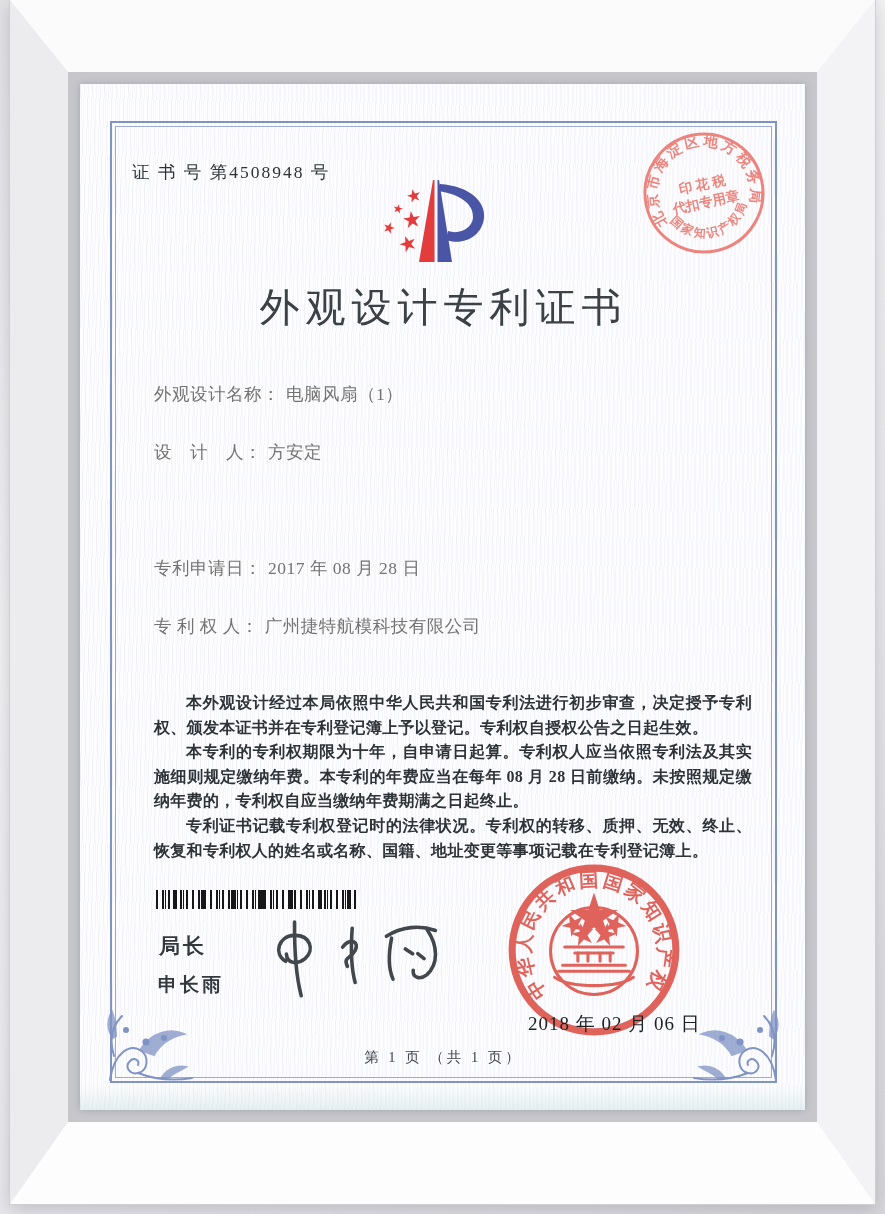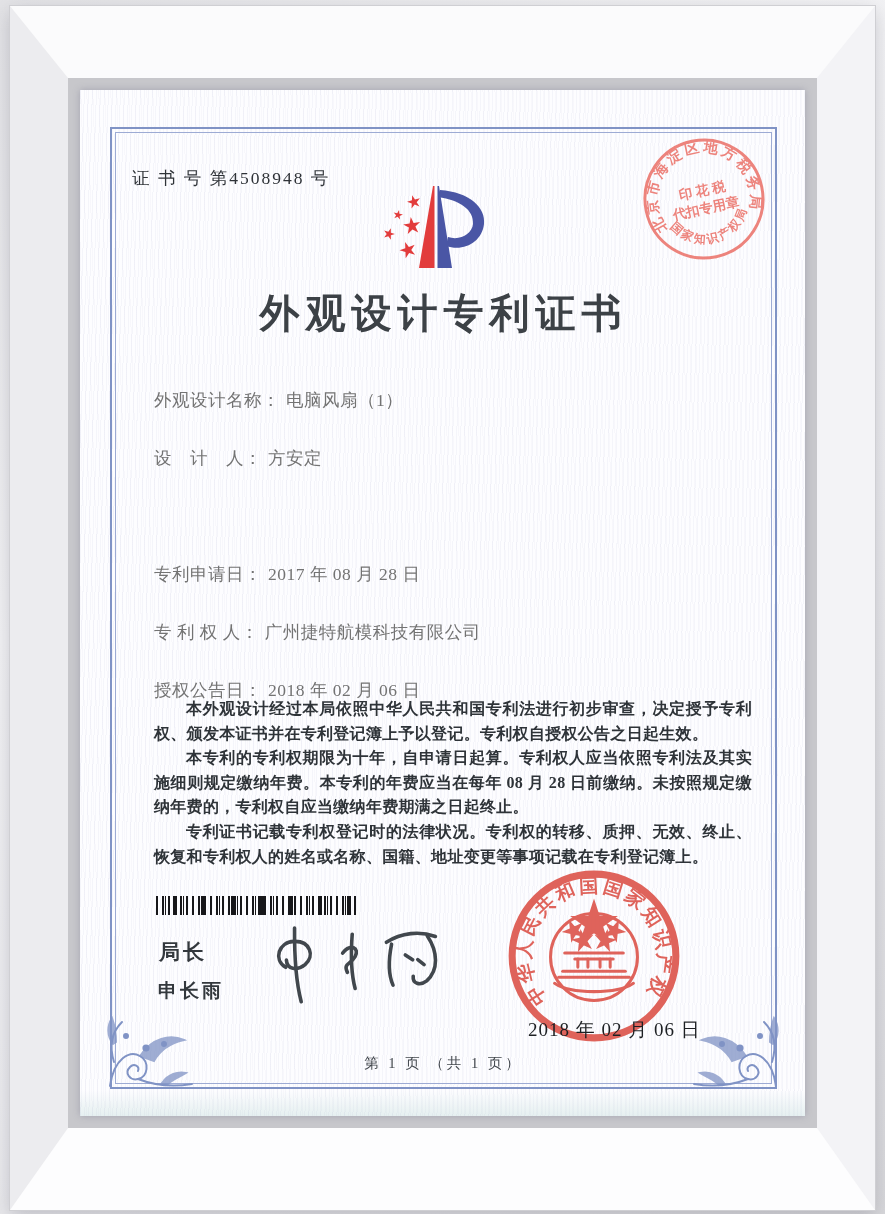--- a/index.html
+++ b/index.html
@@ -3,21 +3,21 @@
 <meta charset="utf-8">
 <style>
   * { margin:0; padding:0; box-sizing:border-box; }
   body { background:#dcdcdf; font-family:"Liberation Serif","DejaVu Serif",serif; }
   .scene{
     position:relative; width:885px; height:1214px; overflow:hidden;
     background:linear-gradient(145deg,#e3e3e6 0%,#f3f3f5 35%,#ececef 60%,#d8d8db 100%);
   }
   
   .frame{
-    position:absolute; left:10px; top:6px; width:865px; height:1204px;
+    position:absolute; left:10px; top:0; width:865px; height:1204px;
     border-style:solid; border-width:72px 58px 82px 58px;
     border-top-color:#fbfbfc; border-right-color:#f3f3f6;
     border-bottom-color:#fdfdfe; border-left-color:#ececef;
     background:#c7c7cb;
     box-shadow:0 0 0 1px #cfcfd3, 0 6px 18px rgba(90,90,105,.30);
   }
   
   .paper{
     position:absolute; left:12px; top:12px; width:725px; height:1026px;
     background:#fdfdff;
@@ -45,21 +45,21 @@
   .flourish{ position:absolute; width:92px; height:92px; color:var(--border-blue,#8093c5); }
   .fl-left { left:24px;  top:910px; }
   .fl-right{ left:610px; top:910px; }
   
   .cert-no{
     position:absolute; left:52px; top:76px; font-size:17.5px; letter-spacing:2px; color:#2f3338;
   }
   .logo{ position:absolute; left:282px; top:92px; width:142px; height:100px; }
   .title{
     position:absolute; left:30px; top:196px; width:667px; text-align:center;
-    font-size:40px; font-weight:700; letter-spacing:6px; color:#3c4146;
+    font-size:40px; font-weight:400; letter-spacing:6px; color:#3c4146;
   }
   .field{ position:absolute; left:74px; font-size:17.5px; color:#737373; letter-spacing:.5px; white-space:nowrap; }
   .f0{top:298px}.f1{top:356px}.f2{top:414px}.f3{top:472px}.f4{top:530px}.f5{top:588px}
   .fvalue{ margin-left:6px; }
   .paras{
     position:absolute; left:74px; top:607px; width:598px;
     font-size:16px; line-height:24.6px; color:#2e3338; letter-spacing:.3px; text-align:justify;
   }
   .paras p{ text-indent:2em;font-weight:bold; }
   .barcode{
@@ -148,23 +148,20 @@
         <span class="flabel">外观设计名称：</span><span class="fvalue">电脑风扇（1）</span>
       </div>
       <div class="field f1">
         <span class="flabel">设　计　人：</span><span class="fvalue">方安定</span>
       </div>
       <div class="field f3">
         <span class="flabel">专利申请日：</span><span class="fvalue">2017 年 08 月 28 日</span>
       </div>
       <div class="field f4">
         <span class="flabel">专 利 权 人：</span><span class="fvalue">广州捷特航模科技有限公司</span>
-      </div>
-      <div class="field f5">
-        <span class="flabel">授权公告日：</span><span class="fvalue">2018 年 02 月 06 日</span>
       </div>
 
       <div class="paras">
         <p>本外观设计经过本局依照中华人民共和国专利法进行初步审查，决定授予专利权、颁发本证书并在专利登记簿上予以登记。专利权自授权公告之日起生效。</p>
         <p>本专利的专利权期限为十年，自申请日起算。专利权人应当依照专利法及其实施细则规定缴纳年费。本专利的年费应当在每年 08 月 28 日前缴纳。未按照规定缴纳年费的，专利权自应当缴纳年费期满之日起终止。</p>
         <p>专利证书记载专利权登记时的法律状况。专利权的转移、质押、无效、终止、恢复和专利权人的姓名或名称、国籍、地址变更等事项记载在专利登记簿上。</p>
       </div>
 
       <div class="barcode"></div>
 

